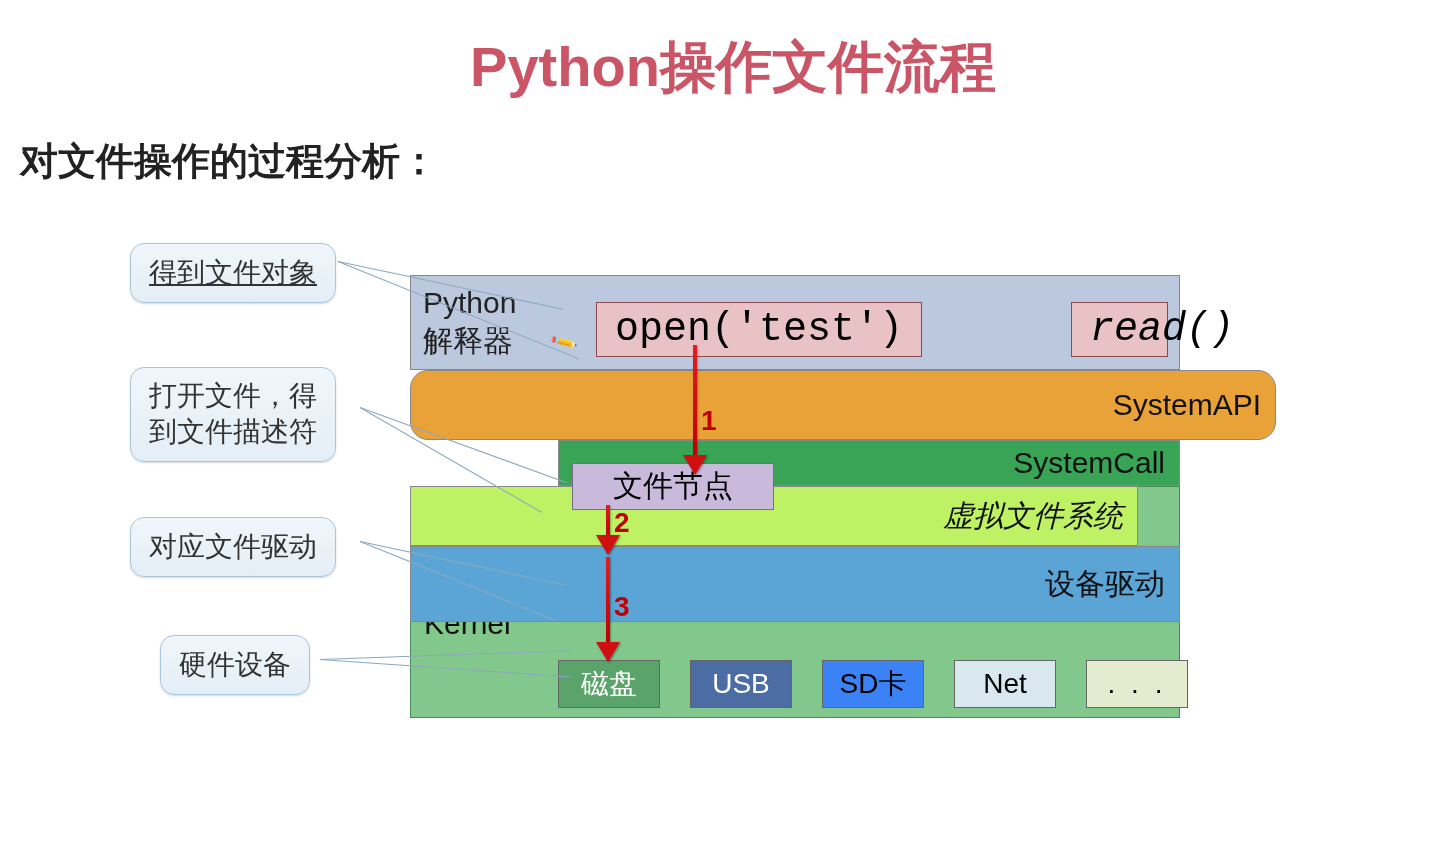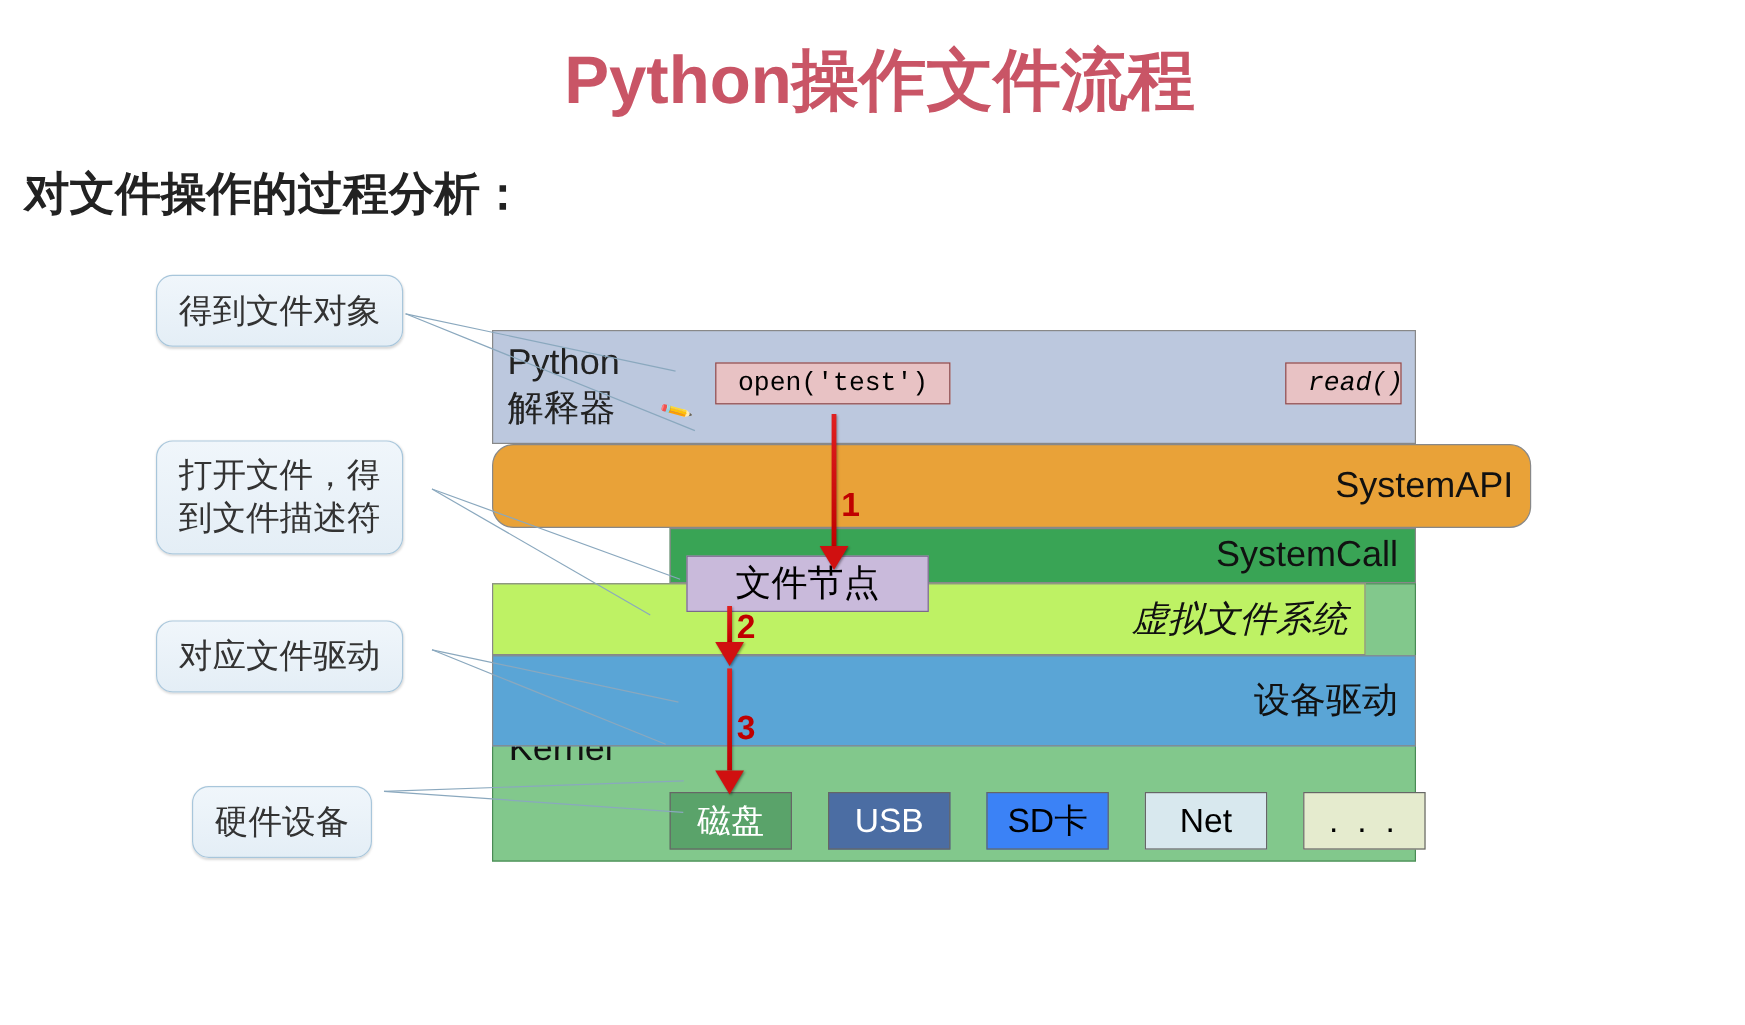--- a/index.html
+++ b/index.html
@@ -14,21 +14,21 @@
   .callout { position: absolute; background: linear-gradient(#f0f6fb,#e4eef6); border: 1px solid #a8c6db; border-radius: 14px; padding: 10px 18px; font-size: 28px; color: #333; box-shadow: 0 1px 2px rgba(0,0,0,0.15); white-space: nowrap; z-index: 20; }
   
   
   .stack { position: absolute; left: 290px; top: 58px; width: 770px; }
   
   .layer { position: relative; border: 1px solid #888; display: flex; align-items: center; }
   
   
   .lyr-python { background: #bcc8de; height: 95px; width: 770px; }
   .python-label { position: absolute; left: 12px; top: 8px; font-size: 30px; color: #222; line-height: 1.25; }
-  .fn-box { position: absolute; background: #e8c2c4; border: 1px solid #8a4a4e; padding: 4px 18px; font-size: 22px; font-family: "Courier New", monospace; }
+  .fn-box { position: absolute; background: #e8c2c4; border: 1px solid #8a4a4e; padding: 4px 18px; font-size: 40px; font-family: "Courier New", monospace; }
   
   
   .lyr-sysapi { background: #e9a238; height: 70px; width: 866px; border-radius: 18px; }
   .right-label { position: absolute; right: 14px; top: 50%; transform: translateY(-50%); font-size: 30px; color: #111; }
   
   
   .lyr-syscall { background: #39a455; height: 46px; width: 622px; left: 148px; position: relative; }
   
   
   .filenode { position: absolute; background: #c9badb; border: 1px solid #7a6a8a; font-size: 30px; padding: 2px 40px; z-index: 10; }
@@ -65,27 +65,27 @@
   .pen-icon { position: absolute; font-size: 18px; transform: rotate(-30deg); }
 </style>
 </head>
 <body>
 
 <div class="title">Python操作文件流程</div>
 <div class="subtitle">对文件操作的过程分析：</div>
 
 <div class="diagram-area">
 
-  <div class="callout" style="left:10px; top:12px;">得到文件对象</div>
+  <div class="callout" style="left:10px; top:26px;text-decoration:underline;">得到文件对象</div>
   <div class="callout" style="left:10px; top:150px; line-height:1.3;">
     <span>打开文件，得</span><br>
     <span>到文件描述符</span>
   </div>
   <div class="callout" style="left:10px; top:300px;">对应文件驱动</div>
-  <div class="callout" style="left:40px; top:418px;margin-top:20px;">硬件设备</div>
+  <div class="callout" style="left:40px; top:418px;">硬件设备</div>
 
   <div class="connector" style="left:218px; top:44px; width:230px; transform-origin:left; transform:rotate(12deg);"></div>
   <div class="connector" style="left:218px; top:44px; width:260px; transform-origin:left; transform:rotate(22deg);"></div>
   <div class="connector" style="left:240px; top:190px; width:220px; transform-origin:left; transform:rotate(20deg);"></div>
   <div class="connector" style="left:240px; top:190px; width:210px; transform-origin:left; transform:rotate(30deg);"></div>
   <div class="connector" style="left:240px; top:324px; width:210px; transform-origin:left; transform:rotate(12deg);"></div>
   <div class="connector" style="left:240px; top:324px; width:210px; transform-origin:left; transform:rotate(22deg);"></div>
   <div class="connector" style="left:200px; top:442px; width:250px; transform-origin:left; transform:rotate(-2deg);"></div>
   <div class="connector" style="left:200px; top:442px; width:250px; transform-origin:left; transform:rotate(4deg);"></div>
 

